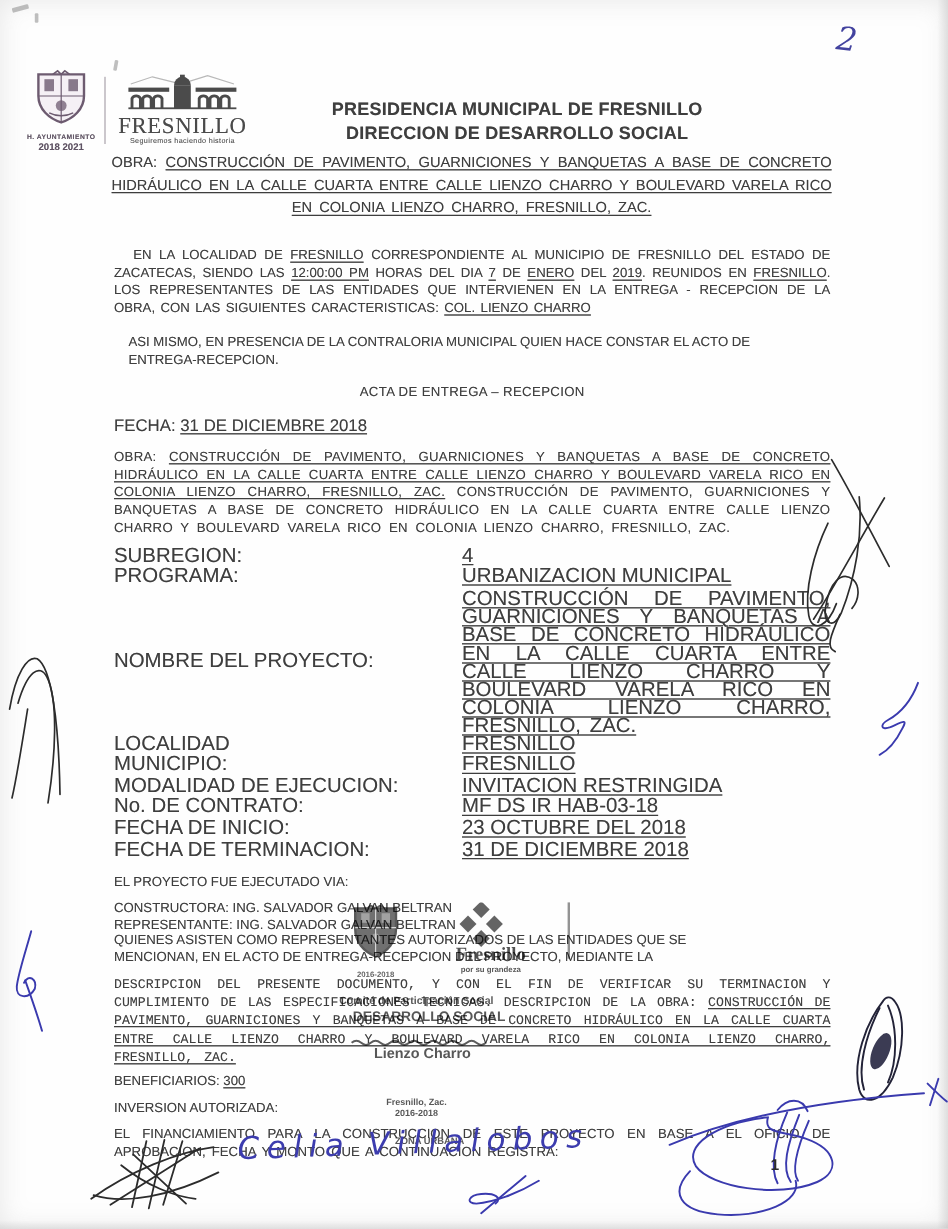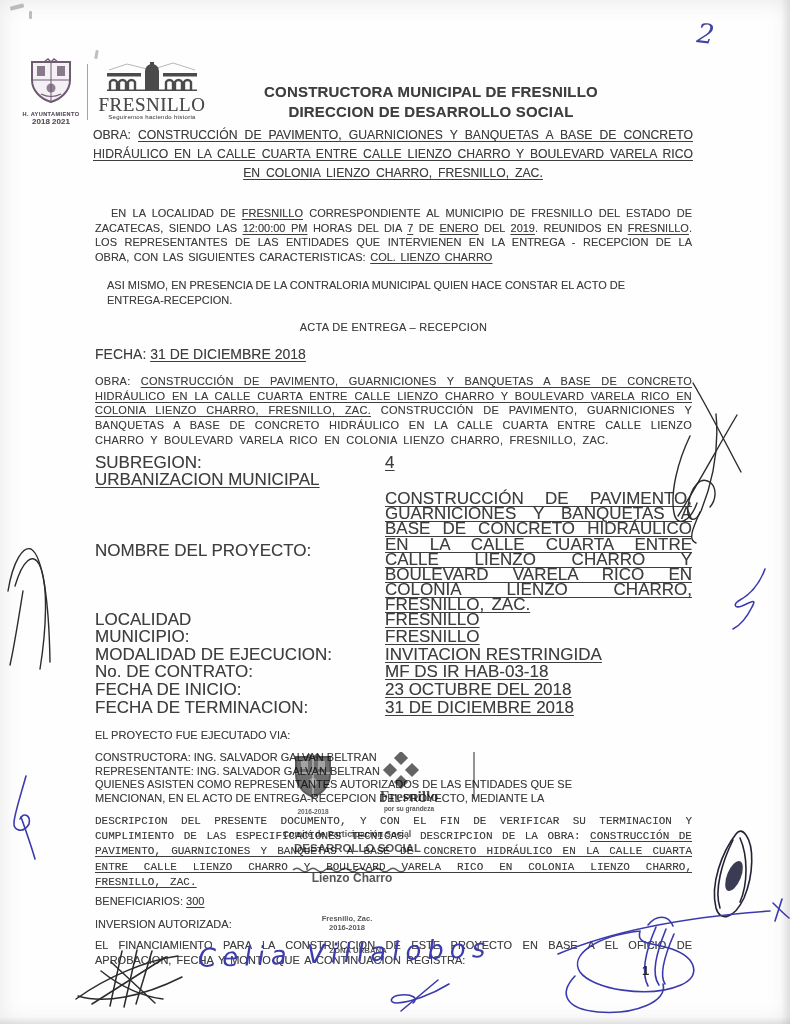--- a/index.html
+++ b/index.html
@@ -115,39 +115,40 @@
       <rect x="45" y="0" width="4" height="5" fill="#4b4b4b"></rect>
       <rect x="58" y="11" width="34" height="3.5" fill="#4b4b4b"></rect>
       <path d="M61,28 v-8 a4,4 0 0 1 7,0 v8 M70,28 v-8 a4,4 0 0 1 7,0 v8 M79,28 v-8 a4,4 0 0 1 7,0 v8" fill="none" stroke="#4b4b4b" stroke-width="2.4"></path>
       <rect x="2" y="27.5" width="90" height="1.5" fill="#4b4b4b"></rect>
     </svg>
     <div class="logo-name">FRESNILLO</div>
     <div class="logo-tagline">Seguiremos haciendo historia</div>
   </div>
 
   <div class="header-titles txt">
-    <div>CONSTRUCTORA MUNICIPAL DE FRESNILLO</div>
+    <div>PRESIDENCIA MUNICIPAL DE FRESNILLO</div>
     <div>DIRECCION DE DESARROLLO SOCIAL</div>
   </div>
 
   <div class="obra-header txt"><span>OBRA: </span><span class="u">CONSTRUCCIÓN DE PAVIMENTO, GUARNICIONES Y BANQUETAS A BASE DE CONCRETO HIDRÁULICO EN LA CALLE CUARTA ENTRE CALLE LIENZO CHARRO Y BOULEVARD VARELA RICO  EN COLONIA LIENZO CHARRO, FRESNILLO, ZAC.</span></div>
 
   <div class="content txt">
     <p class="p-localidad" style="margin:0"><span>EN LA LOCALIDAD DE </span><span class="u">FRESNILLO</span><span> CORRESPONDIENTE AL MUNICIPIO DE FRESNILLO DEL ESTADO DE ZACATECAS, SIENDO LAS </span><span class="u">12:00:00 PM</span><span> HORAS DEL DIA </span><span class="u">7</span><span> DE </span><span class="u">ENERO</span><span> DEL </span><span class="u">2019</span><span>. REUNIDOS EN </span><span class="u">FRESNILLO</span><span>. LOS REPRESENTANTES DE LAS ENTIDADES QUE INTERVIENEN EN LA ENTREGA - RECEPCION DE LA OBRA, CON LAS SIGUIENTES CARACTERISTICAS: </span><span class="u">COL. LIENZO CHARRO</span></p>
     <p class="p-contraloria" style="margin-bottom:0">ASI MISMO, EN PRESENCIA DE LA CONTRALORIA MUNICIPAL QUIEN HACE CONSTAR EL ACTO DE ENTREGA-RECEPCION.</p>
     <div class="acta">ACTA DE ENTREGA – RECEPCION</div>
     <div class="fecha"><span>FECHA: </span><span class="u">31 DE DICIEMBRE 2018</span></div>
     <p class="obra-p" style="margin-bottom:0"><span>OBRA: </span><span class="u">CONSTRUCCIÓN DE PAVIMENTO, GUARNICIONES Y BANQUETAS A BASE DE CONCRETO HIDRÁULICO EN LA CALLE CUARTA ENTRE CALLE LIENZO CHARRO Y BOULEVARD VARELA RICO  EN COLONIA LIENZO CHARRO, FRESNILLO, ZAC.</span><span> CONSTRUCCIÓN DE PAVIMENTO, GUARNICIONES Y BANQUETAS A BASE DE CONCRETO HIDRÁULICO EN LA CALLE CUARTA ENTRE CALLE LIENZO CHARRO Y BOULEVARD VARELA RICO  EN COLONIA LIENZO CHARRO, FRESNILLO, ZAC.</span></p>
 
     <div class="fields">
         <div class="field-row">
       <div class="field-label">SUBREGION:</div>
       <div class="field-value"><span class="u">4</span></div>
     </div>
         <div class="field-row">
+      <div class="field-label">PROGRAMA:</div>
       <div class="field-value"><span class="u">URBANIZACION MUNICIPAL</span></div>
     </div>
         <div class="field-row multiline">
       <div class="field-label">NOMBRE DEL PROYECTO:</div>
       <div class="field-value"><span class="u">CONSTRUCCIÓN DE PAVIMENTO, GUARNICIONES Y BANQUETAS A BASE DE CONCRETO HIDRÁULICO EN LA CALLE CUARTA ENTRE CALLE LIENZO CHARRO Y BOULEVARD VARELA RICO  EN COLONIA LIENZO CHARRO, FRESNILLO, ZAC.</span></div>
     </div>
         <div class="field-row">
       <div class="field-label">LOCALIDAD</div>
       <div class="field-value"><span class="u">FRESNILLO</span></div>
     </div>

